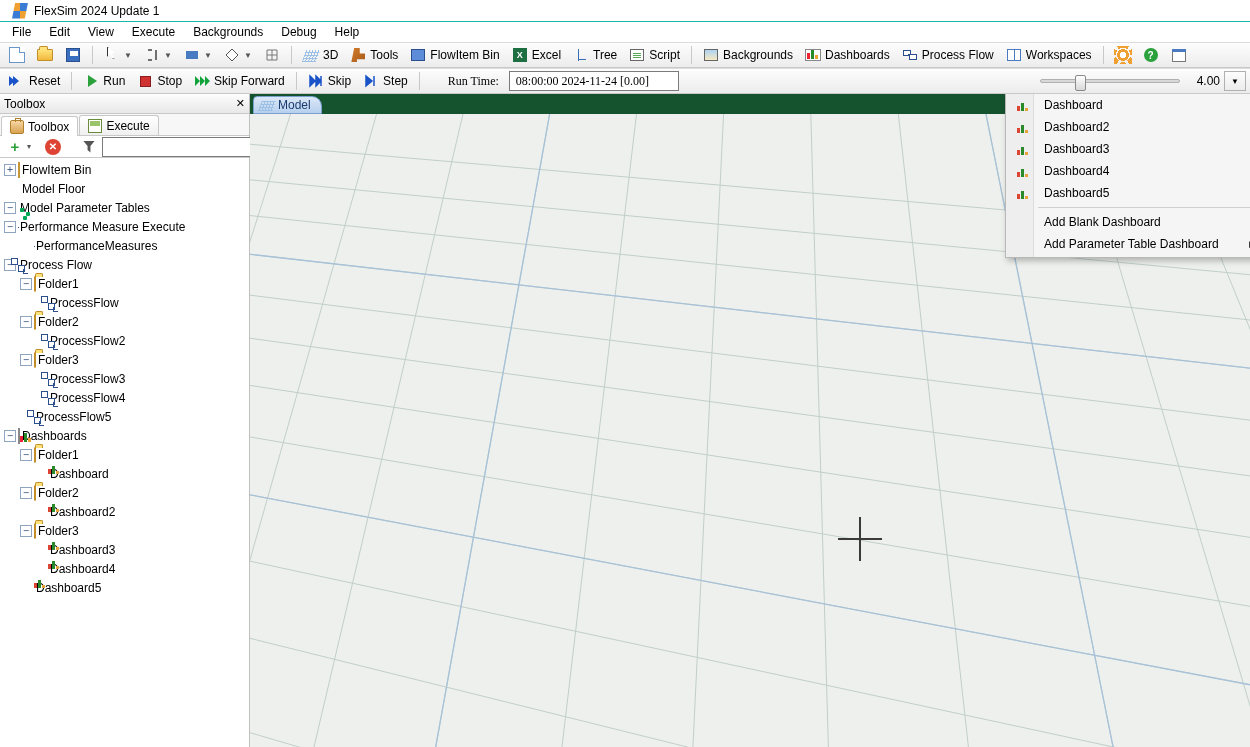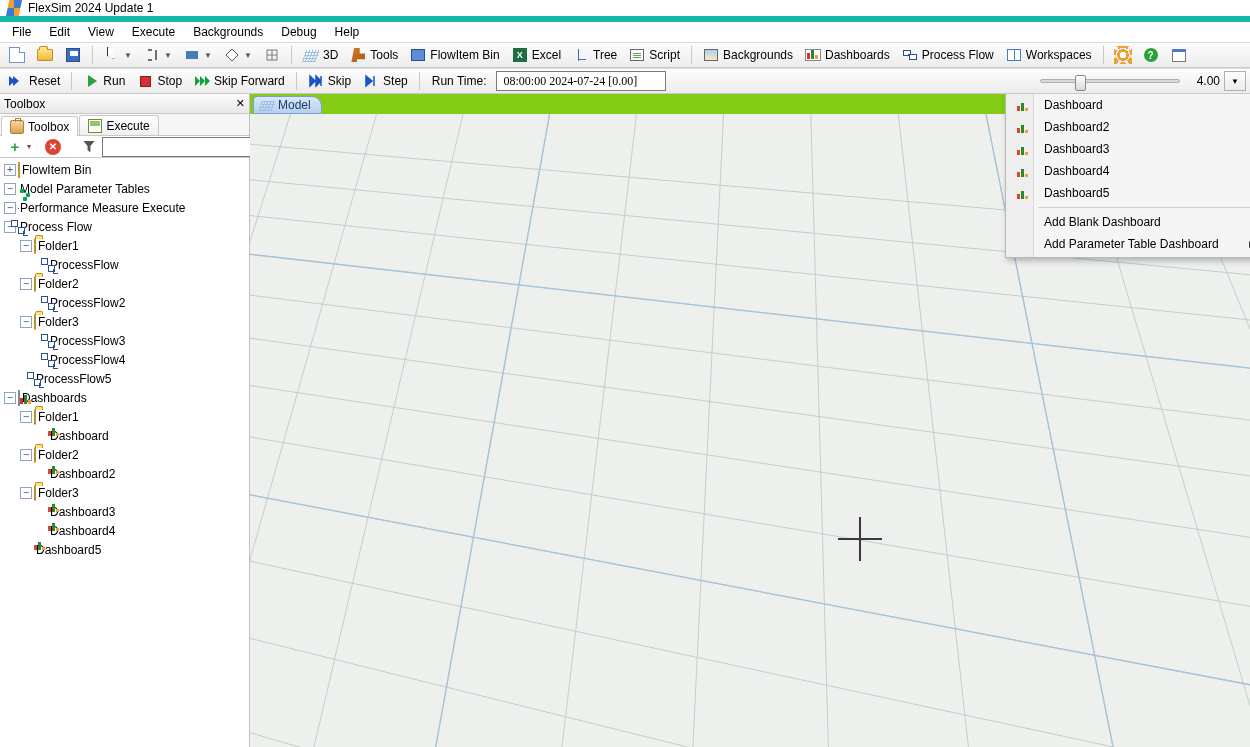--- a/index.html
+++ b/index.html
@@ -1,28 +1,28 @@
 <!DOCTYPE html>
 <html><head>
 <meta charset="utf-8">
 <style>
   * { box-sizing: border-box; font-family: "Segoe UI", Tahoma, sans-serif; }
   body { margin:0; padding:0; background:#fff; font-size:12px; color:#000; user-select:none; }
-  .titlebar { height:22px; display:flex; align-items:center; padding-left:6px; gap:6px; background:#fff; border-bottom:6px solid #14b8a6; }
+  .titlebar { height:22px; display:flex; align-items:center; padding-left:12px; gap:6px; background:#fff; border-bottom:1px solid #14b8a6; }
   .titlebar .logo { width:16px; height:16px; position:relative; }
   .titlebar .logo::before { content:""; position:absolute; inset:0; background: conic-gradient(#3a7bd5 0deg 90deg,#f0a030 90deg 180deg,#3a7bd5 180deg 270deg,#f0a030 270deg 360deg); clip-path: polygon(20% 0,100% 0,80% 100%,0 100%); }
   .menubar { height:20px; display:flex; align-items:center; gap:6px; padding:0 6px; background:#fff; }
   .menubar .menu-item { padding:2px 6px; cursor:default; }
   .toolbar1, .toolbar2 { height:26px; background:linear-gradient(#fdfdfd,#ececec); border-top:1px solid #dcdcdc; border-bottom:1px solid #c8c8c8; display:flex; align-items:center; padding:0 4px; gap:2px; position:relative; }
   .sep { width:1px; height:18px; background:#c8c8c8; margin:0 4px; }
   .tbtn { height:22px; display:inline-flex; align-items:center; gap:4px; padding:0 4px; border:1px solid transparent; border-radius:2px; cursor:default; }
   .tbtn .ico { width:16px; height:16px; display:inline-flex; align-items:center; justify-content:center; }
   .tbtn .dd { width:8px; font-size:8px; color:#555; }
   .tbtn .lbl { white-space:nowrap;text-align:right; }
-  .rt-label { margin-left:6px; color:#000; }
+  .rt-label { margin-left:22px; color:#000;font-family:Liberation Serif, serif; }
   .rt-box { min-width:170px; height:20px; border:1px solid #7a7a7a; background:#fff; display:inline-flex; align-items:center; padding:0 6px; font-family:"Segoe UI"; }
   .spacer { flex:1; }
   .slider-val { min-width:34px; text-align:right; padding-right:2px; }
   .slider-dd { width:22px; height:20px; border:1px solid #b0b0b0; background:linear-gradient(#fdfdfd,#ececec); display:inline-flex; align-items:center; justify-content:center; font-size:8px; }
   
   .ico svg { width:16px; height:16px; }
   .ico-doc { background:#fff; border:1px solid #6b96c9; position:relative; }
   .ico-doc::after{content:"";position:absolute;top:-1px;right:-1px;width:5px;height:5px;background:#fff;border-left:1px solid #6b96c9;border-bottom:1px solid #6b96c9;}
   .ico-open { width:16px;height:12px;border:1px solid #c28e2a;border-radius:1px;background:linear-gradient(#ffe27a,#f0b83c); position:relative;}
   .ico-open::before{content:"";position:absolute;top:-4px;left:1px;width:7px;height:3px;border:1px solid #c28e2a;border-bottom:none;border-radius:2px 2px 0 0;background:#ffe27a;}
@@ -99,21 +99,21 @@
   .ti-lib{background:#fff;border:1px solid #6a8d3d;position:relative;}
   .ti-lib::after{content:"";position:absolute;left:1px;top:1px;right:1px;height:5px;background:#9ac36c;}
   .toolbox-bar { height:22px; border-bottom:1px solid #c8c8c8; display:flex; align-items:center; gap:4px; padding:0 4px; background:#fff;}
   .search-in { flex:1; height:20px; border:1px solid #7a7a7a; padding:0 4px; font-size:12px;}
   .help-round{width:16px;height:16px;border-radius:50%;background:#2aa13b;color:#fff;display:flex;align-items:center;justify-content:center;font-size:11px;font-weight:bold;}
   .tree { flex:1; overflow:auto; padding:2px 0; }
   .tree-row { display:flex; align-items:center; height:19px; padding-left:4px; gap:2px; white-space:nowrap; cursor:default;}
   .exp { width:12px; height:12px; border:1px solid #8fa5bf; display:inline-flex; align-items:center; justify-content:center; font-size:10px; line-height:1; color:#45628a; background:#fff; font-family:monospace;}
   .indent{display:inline-block;}
   
-  .viewport { flex:1; position:relative; background:#84cc16; overflow:hidden;padding-left:8px;}
+  .viewport { flex:1; position:relative; background:#14532d; overflow:hidden;padding-left:8px;}
   .vtabs { position:absolute; left:3px; top:0; height:20px; display:flex; align-items:flex-end; z-index:2;}
   .vtab { height:18px; display:flex; align-items:center; gap:4px; padding:0 10px 0 6px; border:1px solid #7aa0d0; background:linear-gradient(#dce8f7,#b7d0ee); border-radius:4px 10px 0 0; font-size:12px; color:#1a3a6e;}
   .vtab .vi{width:14px;height:12px;}
   .grid3d { position:absolute; inset:20px 0 0 0; background:#eef0ed; overflow:hidden;}
   .grid3d svg{position:absolute;inset:0;width:100%;height:100%;}
   .crosshair{position:absolute;left:580px;top:395px;width:60px;height:60px;pointer-events:none;}
   .crosshair::before{content:"";position:absolute;left:29px;top:8px;width:2px;height:44px;background:#3a3a3a;}
   .crosshair::after{content:"";position:absolute;top:29px;left:8px;height:2px;width:44px;background:#3a3a3a;}
   
   .dropdown { position:absolute; left:755px; top:-3px; width:262px; background:#f5f5f5; border:1px solid #b8b8b8; box-shadow:2px 3px 6px rgba(0,0,0,.25); z-index:10; padding:2px;}
@@ -324,21 +324,21 @@
     <span class="ico">
         <svg viewBox="0 0 16 16">
           <path d="M3 3l6 5-6 5zM11 3v10" fill="#1a53c8" stroke="#1a53c8" stroke-width="1.5"></path>
         </svg>
       </span>
     <span class="lbl">Step</span>
   </span>
   <span class="sep"></span>
   <span class="rt-label">Run Time:</span>
   <span style="width:6px"></span>
-  <span class="rt-box">08:00:00  2024-07-24  [0.00]</span>
+  <span class="rt-box">08:00:00  2024-11-24  [0.00]</span>
   <span class="spacer"></span>
   <span class="slider-track"></span>
   <span class="slider-val">4.00</span>
   <span class="slider-dd">▼</span>
 </div>
 
 <div class="workspace">
 
   <div class="left-panel">
     <div class="panel-title">
@@ -370,28 +370,38 @@
       <input class="search-in" placeholder="" style="">
       <span class="help-round">?</span>
     </div>
     <div class="tree">
       <div class="tree-row">
           <span class="exp">+</span>
           <span class="ico"><span class="ico-box"></span></span>
           <span>FlowItem Bin</span>
         </div>
       <div class="tree-row">
+          <span class="indent" style="width:14px"></span>
+          <span class="ico"><span class="ico-floor"></span></span>
+          <span>Model Floor</span>
+        </div>
+      <div class="tree-row">
           <span class="exp">−</span>
           <span class="ico"><span class="ico-param"><i></i><i></i><i></i></span></span>
           <span>Model Parameter Tables</span>
         </div>
       <div class="tree-row">
           <span class="exp">−</span>
           <span class="ico"><span class="ico-perf"></span></span>
           <span>Performance Measure Execute</span>
+        </div>
+      <div class="tree-row">
+          <span class="indent" style="width:28px"></span>
+          <span class="ico"><span class="ico-perf"></span></span>
+          <span>PerformanceMeasures</span>
         </div>
       <div class="tree-row">
           <span class="exp">−</span>
           <span class="ico"><span class="ico-pfnode"><span></span></span></span>
           <span>Process Flow</span>
         </div>
       <div class="tree-row">
           <span class="indent" style="width:14px"></span>
           <span class="exp">−</span>
           <span class="ico"><span class="ico-folder"></span></span>

